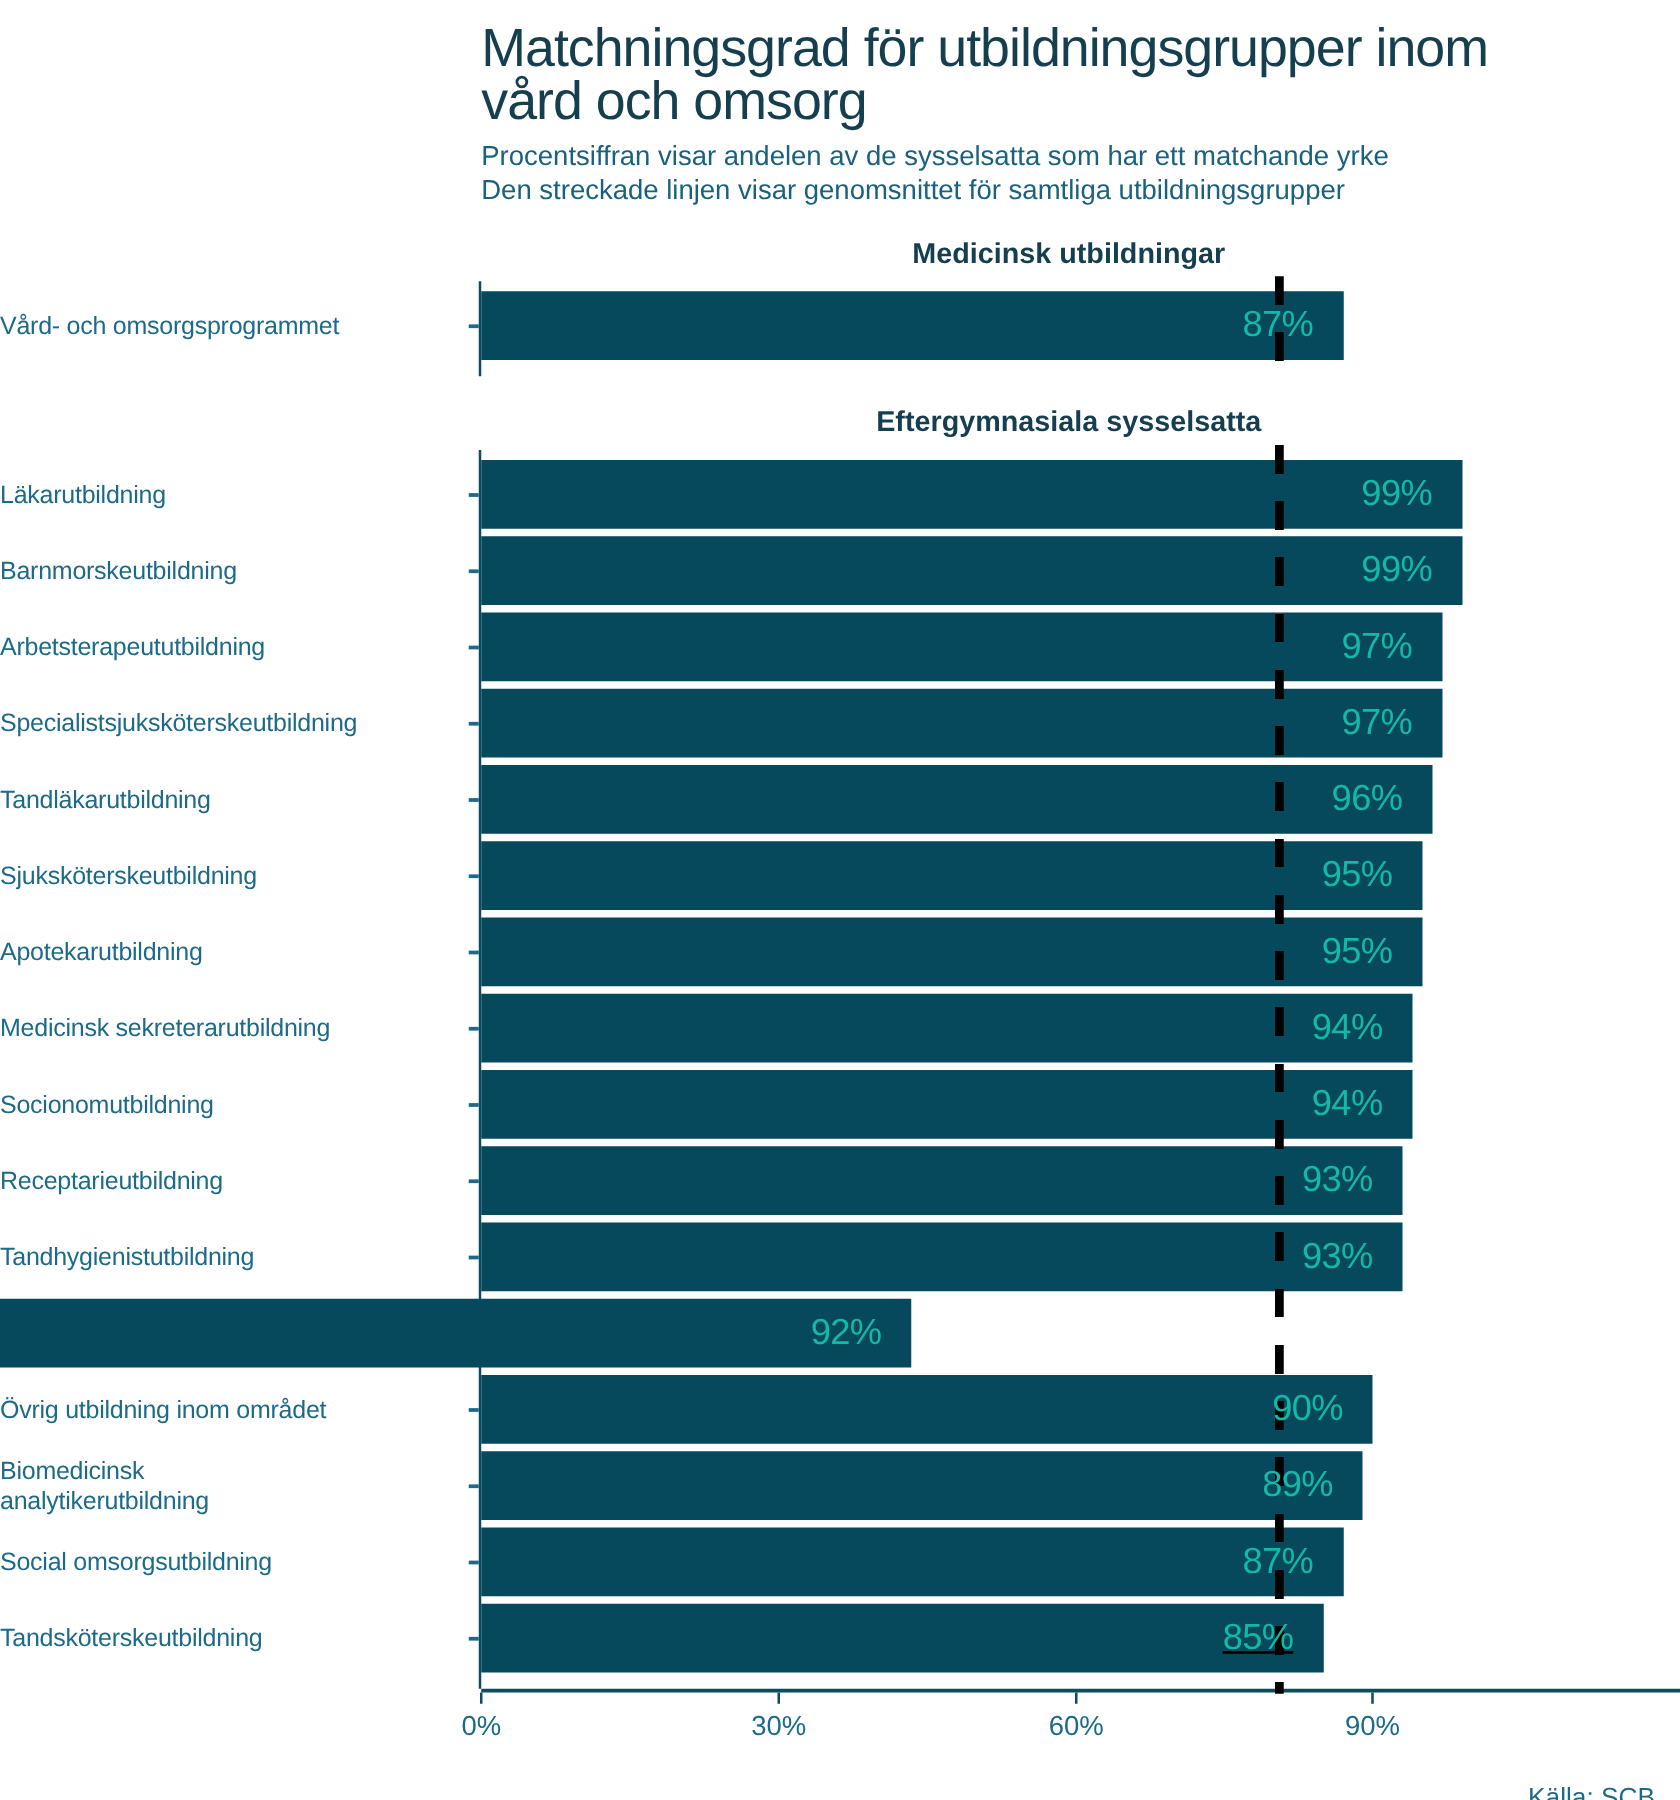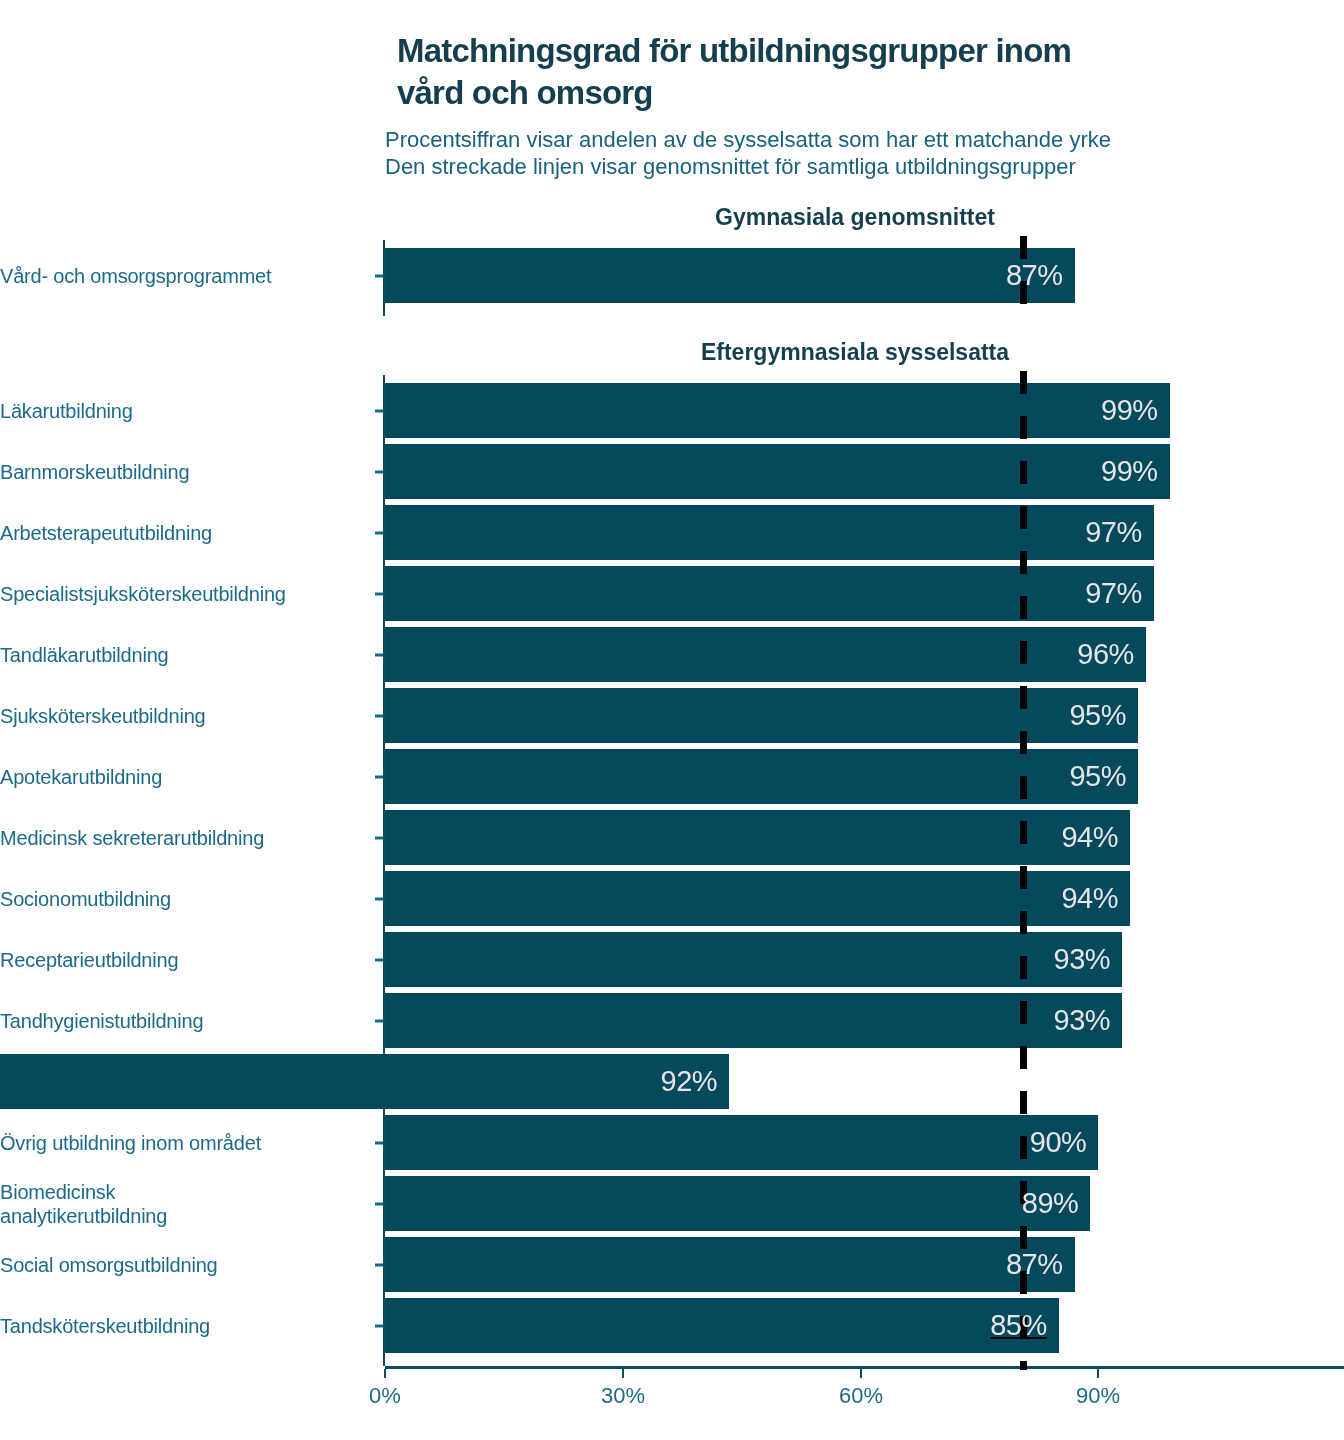--- a/index.html
+++ b/index.html
@@ -14,24 +14,24 @@
   .page {
     position: relative;
     width: 1344px;
     height: 1440px;
     padding-top: 18px;
     box-sizing: border-box;
   }
   
   .chart-header { margin-left: 385px; }
   .chart-title {
-    margin: 12px;
-    font-size: 33px;
+    margin: 0;
+    font-size: 43px;
     line-height: 42px;
-    font-weight: 700;
+    font-weight: 400;
     letter-spacing: -0.8px;
     color: #153F4F;
     white-space: pre-line;
   }
   .chart-subtitle {
     margin: 9px 0 0 0;
     font-size: 22px;
     line-height: 27px;
     font-weight: 400;
     color: #1A617D;
@@ -98,24 +98,24 @@
   .bar {
     height: 100%;
     background: #06495C;
     display: flex;
     align-items: center;
     justify-content: flex-end;
   }
   .bar-value {
     position: relative;
     z-index: 2;
-    padding-right: 12px;
+    padding-right: 24px;
     font-size: 29px;
     letter-spacing: -0.5px;
-    color: #e5e5e5;
+    color: #14b8a6;
   }
   .avg-line {
     position: absolute;
     top: -4px;
     bottom: -4px;
     width: 7px;
     z-index: 1;
     background: repeating-linear-gradient(to bottom, #000000 0 23px, transparent 23px 45px);
   }
   
@@ -157,21 +157,21 @@
 
 <div class="page">
   <header class="chart-header">
     <h1 class="chart-title">Matchningsgrad för utbildningsgrupper inom
 vård och omsorg</h1>
     <p class="chart-subtitle">Procentsiffran visar andelen av de sysselsatta som har ett matchande yrke
 Den streckade linjen visar genomsnittet för samtliga utbildningsgrupper</p>
   </header>
 
   <main id="facets">
-      <div class="facet-title first">Gymnasiala genomsnittet</div>
+      <div class="facet-title first">Medicinsk utbildningar</div>
       <div class="facet-plot">
         <div class="y-axis"></div>
         <div class="bar-row">
           <div class="label-cell">Vård- och omsorgsprogrammet<span class="cat-tick"></span></div>
           <div class="bar-cell">
             <div class="bar" style="width: 71.9008%;">
               <span class="bar-value">87%</span>
             </div>
           </div>
         </div>

